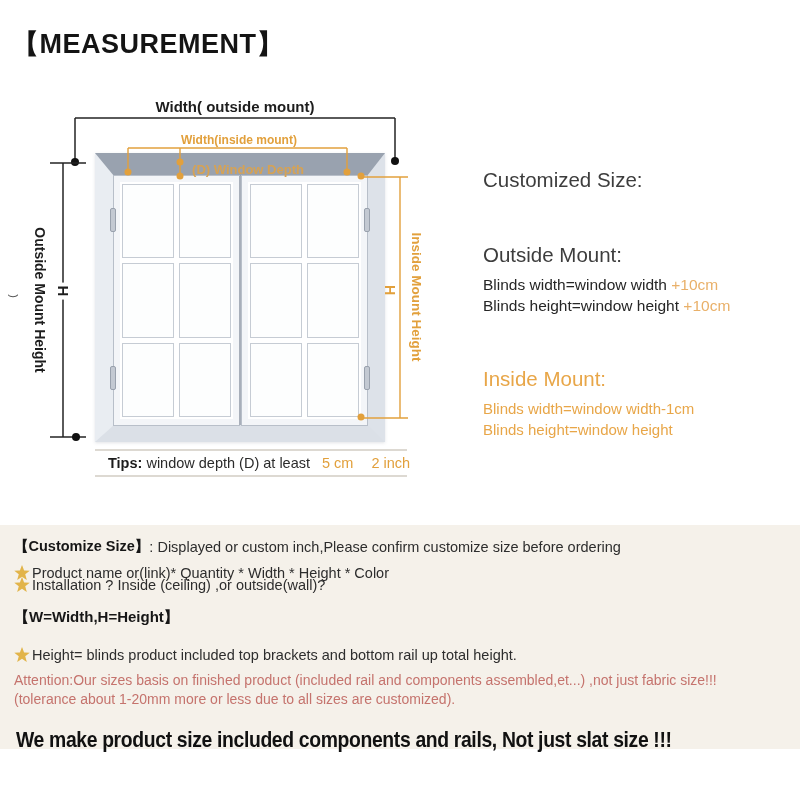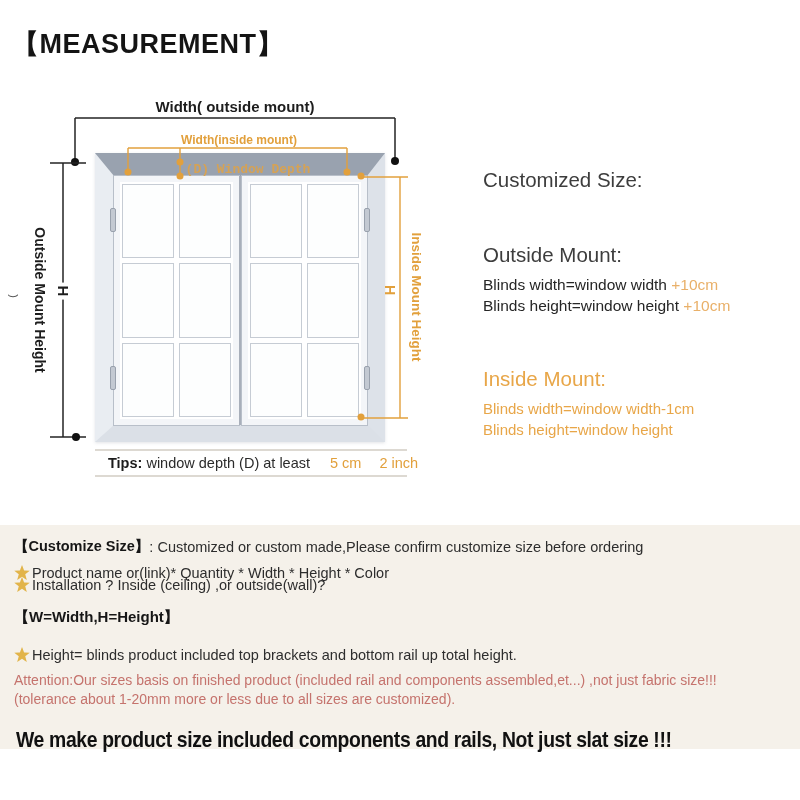--- a/index.html
+++ b/index.html
@@ -19,33 +19,33 @@
   .sash-row{display:flex;width:100%;height:100%;}
   .sash{flex:1;box-sizing:border-box;border:6px solid #f3f5f8;outline:1px solid #b8bfc9;background:#ffffff;
         display:grid;grid-template-columns:1fr 1fr;grid-template-rows:1fr 1fr 1fr;gap:5px;padding:2px;}
   .pane{background:#fdfefe;border:1px solid #c6ccd4;}
   .divider{width:3px;background:#a8afba;}
   .hinge{position:absolute;width:4px;height:22px;background:#c3c9d2;border:1px solid #99a1ad;border-radius:2px;}
 
   .lbl{position:absolute;white-space:nowrap;}
   .lbl-outside-width{left:235px;top:106px;transform:translate(-50%,-50%);font-size:15px;font-weight:bold;color:#1d1d1d;}
   .lbl-inside-width{left:239px;top:140px;transform:translate(-50%,-50%);font-size:12px;font-weight:bold;color:#e2a03c;}
-  .lbl-depth{left:248px;top:169px;transform:translate(-50%,-50%);font-size:13px;font-weight:bold;color:#d6a254;font-family:Liberation Mono, monospace;}
+  .lbl-depth{left:248px;top:169px;transform:translate(-50%,-50%);font-size:13px;font-weight:bold;color:#d6a254;}
   .lbl-outside-height{left:40px;top:300px;transform:translate(-50%,-50%) rotate(90deg);font-size:14px;font-weight:bold;color:#1d1d1d;}
   .lbl-h-left{left:63px;top:291px;transform:translate(-50%,-50%) rotate(90deg);font-size:15px;font-weight:bold;color:#1d1d1d;
               background:#fff;padding:1px 3px;}
   .lbl-inside-height{left:416px;top:297px;transform:translate(-50%,-50%) rotate(90deg);font-size:13.5px;font-weight:bold;color:#e2a03c;}
   .lbl-h-right{left:390px;top:290px;transform:translate(-50%,-50%) rotate(90deg);font-size:14px;font-weight:bold;color:#e2a03c;}
   .stray{position:absolute;left:12px;top:290px;transform:rotate(90deg);font-size:11px;color:#555;}
 
   .tips{position:absolute;left:95px;top:449px;width:312px;box-sizing:border-box;border-top:2px solid #ddd9d2;
         border-bottom:2px solid #ddd9d2;padding:4px 0 4px 13px;font-size:14.5px;color:#2b2b2b;white-space:nowrap;}
   .tips b{color:#1c1c1c;}
   .tips .orange{color:#e2a03c;}
-  .gap1{margin-left:20px;} .gap2{margin-left:18px;}
+  .gap1{margin-left:12px;} .gap2{margin-left:18px;}
 
   
   .rp{position:absolute;white-space:nowrap;}
   .rp-title{font-size:20.5px;color:#3d3d3d;}
   .rp-body{font-size:15.5px;color:#262626;}
   .rp-customized{left:483px;top:168px;}
   .rp-outside-title{left:483px;top:243px;}
   .rp-oline1{left:483px;top:276px;}
   .rp-oline2{left:483px;top:297px;}
   .rp-inside-title{left:483px;top:367px;color:#e8a648;}
@@ -151,21 +151,21 @@
   <div class="rp rp-body rp-oline1"><span>Blinds width=window width </span><span class="plus">+10cm</span></div>
   <div class="rp rp-body rp-oline2"><span>Blinds height=window height </span><span class="plus">+10cm</span></div>
 
   <div class="rp rp-title rp-inside-title">Inside Mount:</div>
   <div class="rp rp-iline1">Blinds width=window width-1cm</div>
   <div class="rp rp-iline2">Blinds height=window height</div>
 
   <div class="notes">
     <div class="nline n1">
         <b>【Customize Size】</b>
-        <span> : Customized or custom made,Please confirm customize size before ordering</span>
+        <span> : Displayed or custom inch,Please confirm customize size before ordering</span>
       </div>
     <div class="nline n2">
         <span class="star"></span>
         <span>Product name or(link)* Quantity * Width * Height * Color</span>
       </div>
     <div class="nline n3">
         <span class="star"></span>
         <span>Installation ? Inside (ceiling) ,or outside(wall)?</span>
       </div>
     <div class="nline n4">

